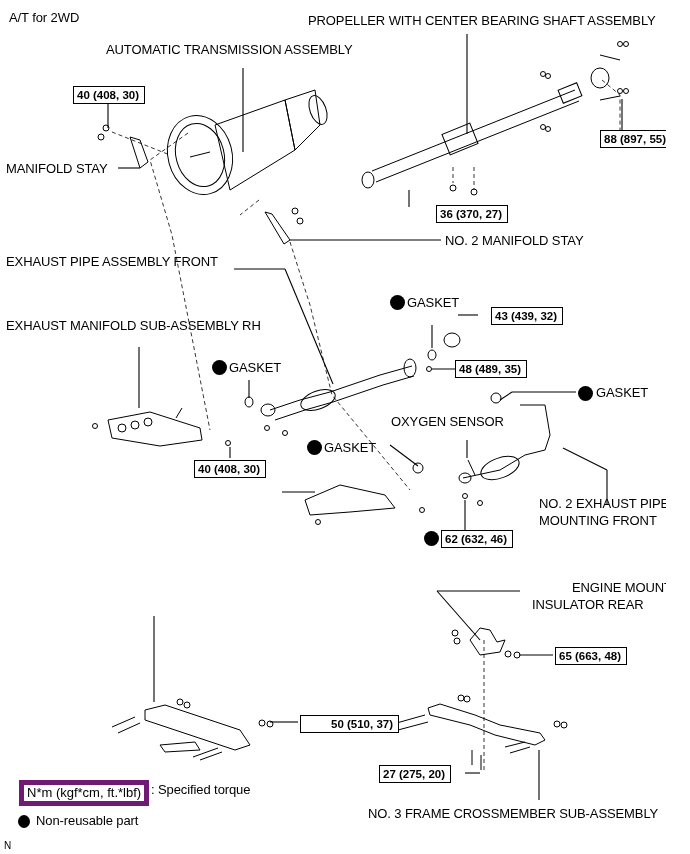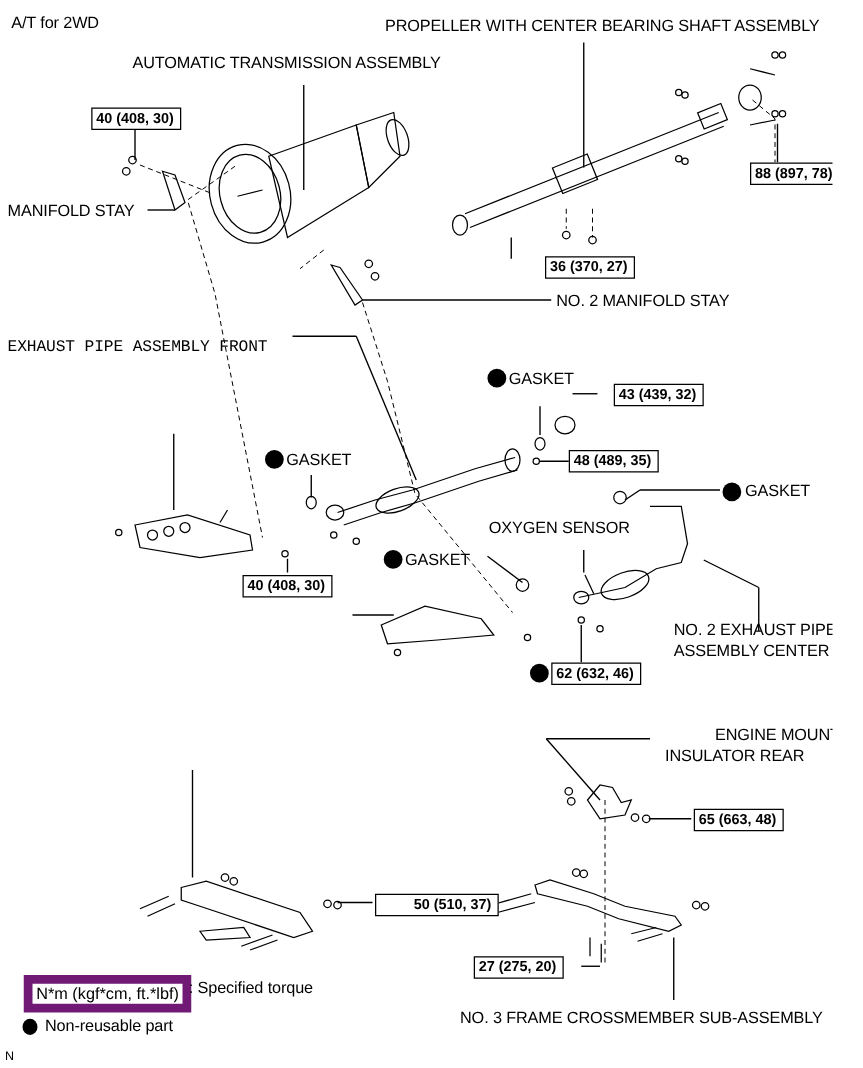--- a/index.html
+++ b/index.html
@@ -3,21 +3,21 @@
 <meta charset="utf-8">
 <style>
   html, body { margin:0; padding:0; background:#ffffff; }
   #canvas { position:relative; width:666px; height:854px; background:#fff; overflow:hidden;
     font-family:"Liberation Sans", sans-serif; color:#000; }
   .lbl { position:absolute; font-size:13px; line-height:15px; white-space:nowrap; letter-spacing:-0.1px; }
   .torque { position:absolute; font-size:11.5px; font-weight:bold; border:1.4px solid #000; padding:1px 5px 1px 3px;
     background:#fff; line-height:14px; white-space:nowrap; }
   .dot { position:absolute; width:15px; height:15px; border-radius:50%; background:#000; }
   svg#art { position:absolute; left:0; top:0; }
-  .leg-box { position:absolute; font-size:13px; border:7px solid #701a75; padding:0 3px; line-height:16px; white-space:nowrap; }
+  .leg-box { position:absolute; font-size:13px; border:5px solid #701a75; padding:0 3px; line-height:16px; white-space:nowrap; }
 </style>
 </head>
 <body>
 
 <div id="canvas">
 
   <svg id="art" width="690" height="854" stroke="#000" fill="none" stroke-width="1">
 
     <g stroke-width="1.1">
       <line x1="243" y1="68" x2="243" y2="152"></line>
@@ -177,42 +177,43 @@
       <line x1="481" y1="755" x2="481" y2="770"></line>
     </g>
   </svg>
 
   <div class="lbl" style="left:9px;top:10px;">A/T for 2WD</div>
 
   <div class="lbl" style="left:106px;top:42px;">AUTOMATIC TRANSMISSION ASSEMBLY</div>
   <div class="lbl" style="left:308px;top:13px;">PROPELLER WITH CENTER BEARING SHAFT ASSEMBLY</div>
   <div class="lbl" style="left:6px;top:161px;">MANIFOLD STAY</div>
   <div class="lbl" style="left:445px;top:233px;">NO. 2 MANIFOLD STAY</div>
-  <div class="lbl" style="left:6px;top:270px;font-family:Liberation Mono, monospace;">EXHAUST PIPE ASSEMBLY FRONT</div>
+  <div class="lbl" style="left:6px;top:254px;">EXHAUST PIPE ASSEMBLY FRONT</div>
+  <div class="lbl" style="left:6px;top:318px;">EXHAUST MANIFOLD SUB-ASSEMBLY RH</div>
   <div class="lbl" style="left:391px;top:414px;">OXYGEN SENSOR</div>
   <div class="lbl" style="left:539px;top:496px;">NO. 2 EXHAUST PIPE</div>
-  <div class="lbl" style="left:539px;top:513px;">ASSEMBLY CENTER</div>
+  <div class="lbl" style="left:539px;top:513px;">MOUNTING FRONT</div>
   <div class="lbl" style="left:532px;top:580px;margin-left:40px;">ENGINE MOUNTING</div>
   <div class="lbl" style="left:532px;top:597px;">INSULATOR REAR</div>
   <div class="lbl" style="left:368px;top:806px;text-align:center;">NO. 3 FRAME CROSSMEMBER SUB-ASSEMBLY</div>
 
   <div class="dot" style="left:390px;top:295px;"></div>
   <div class="lbl" style="left:407px;top:295px;">GASKET</div>
 
   <div class="dot" style="left:212px;top:360px;"></div>
   <div class="lbl" style="left:229px;top:360px;">GASKET</div>
 
   <div class="dot" style="left:578px;top:386px;"></div>
   <div class="lbl" style="left:596px;top:385px;">GASKET</div>
 
   <div class="dot" style="left:307px;top:440px;"></div>
   <div class="lbl" style="left:324px;top:440px;">GASKET</div>
 
   <div class="torque" style="left:73px;top:86px;">40 (408, 30)</div>
-  <div class="torque" style="left:600px;top:130px;">88 (897, 78)</div>
+  <div class="torque" style="left:600px;top:130px;">88 (897, 55)</div>
   <div class="torque" style="left:436px;top:205px;">36 (370, 27)</div>
   <div class="torque" style="left:491px;top:307px;">43 (439, 32)</div>
   <div class="torque" style="left:455px;top:360px;">48 (489, 35)</div>
   <div class="torque" style="left:194px;top:460px;">40 (408, 30)</div>
   <div class="dot" style="left:424px;top:531px;"></div>
   <div class="torque" style="left:441px;top:530px;">62 (632, 46)</div>
   <div class="torque" style="left:300px;top:715px;padding-left:30px;">50 (510, 37)</div>
   <div class="torque" style="left:555px;top:647px;">65 (663, 48)</div>
   <div class="torque" style="left:379px;top:765px;">27 (275, 20)</div>
 

